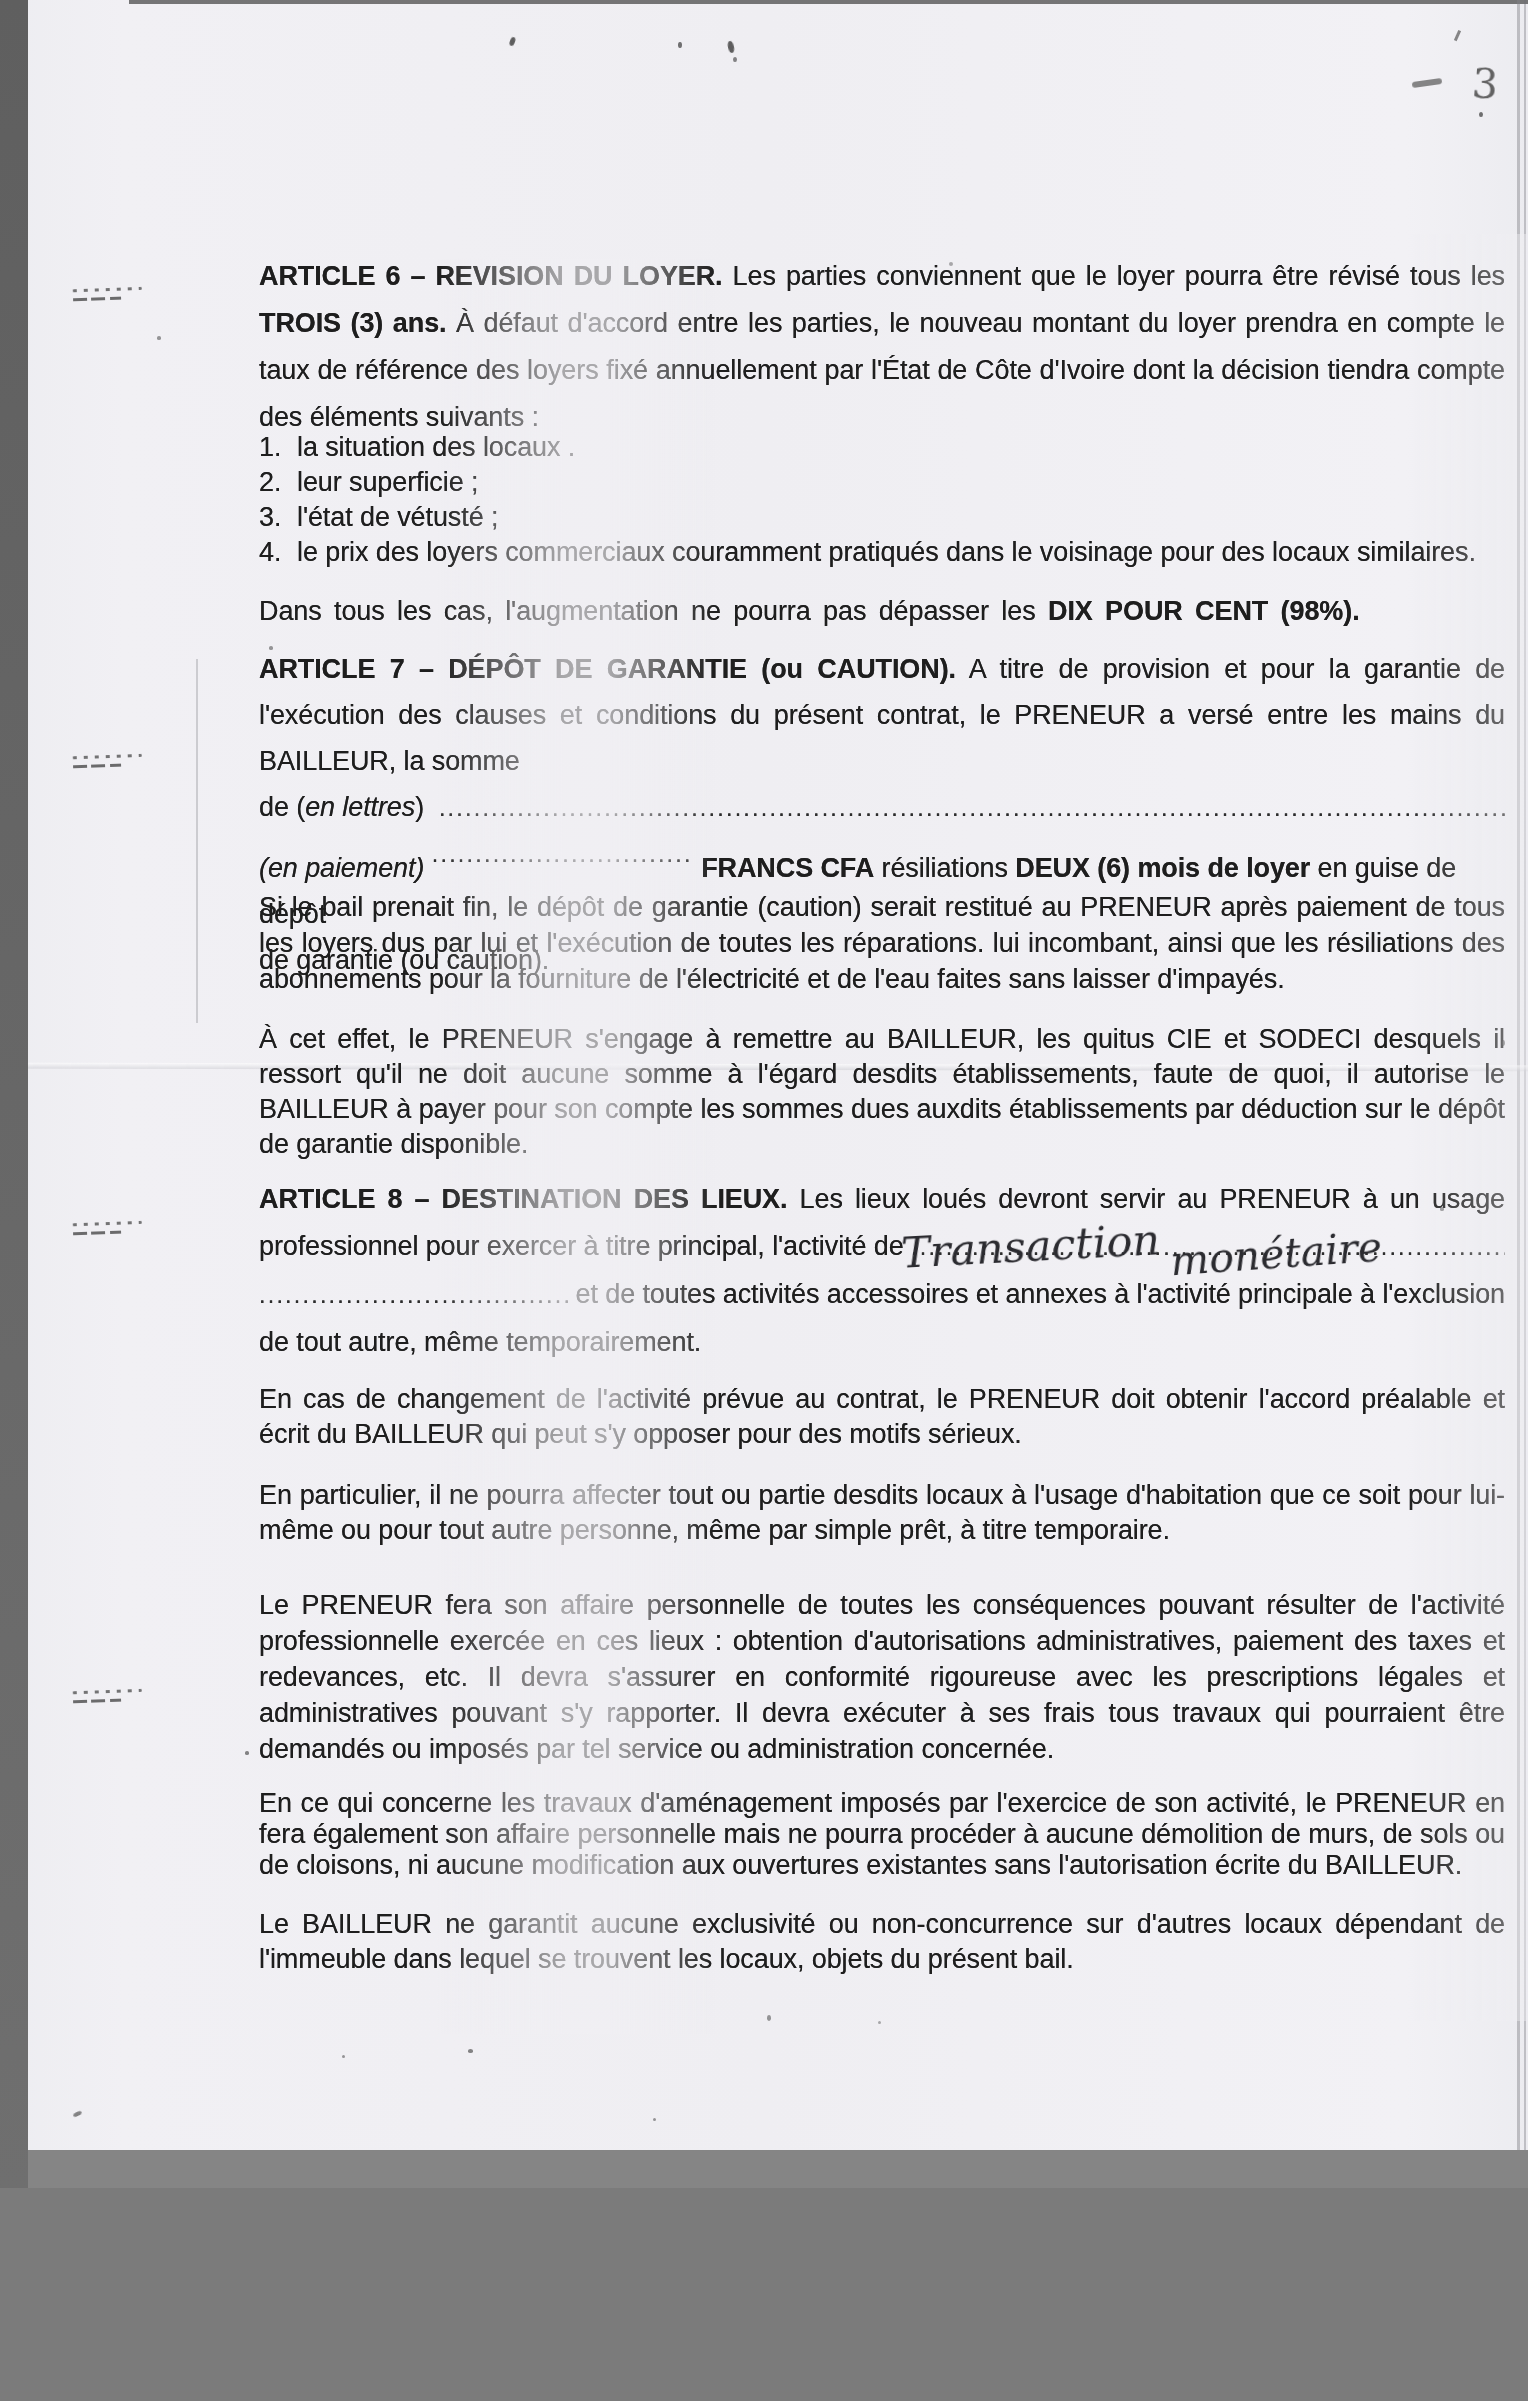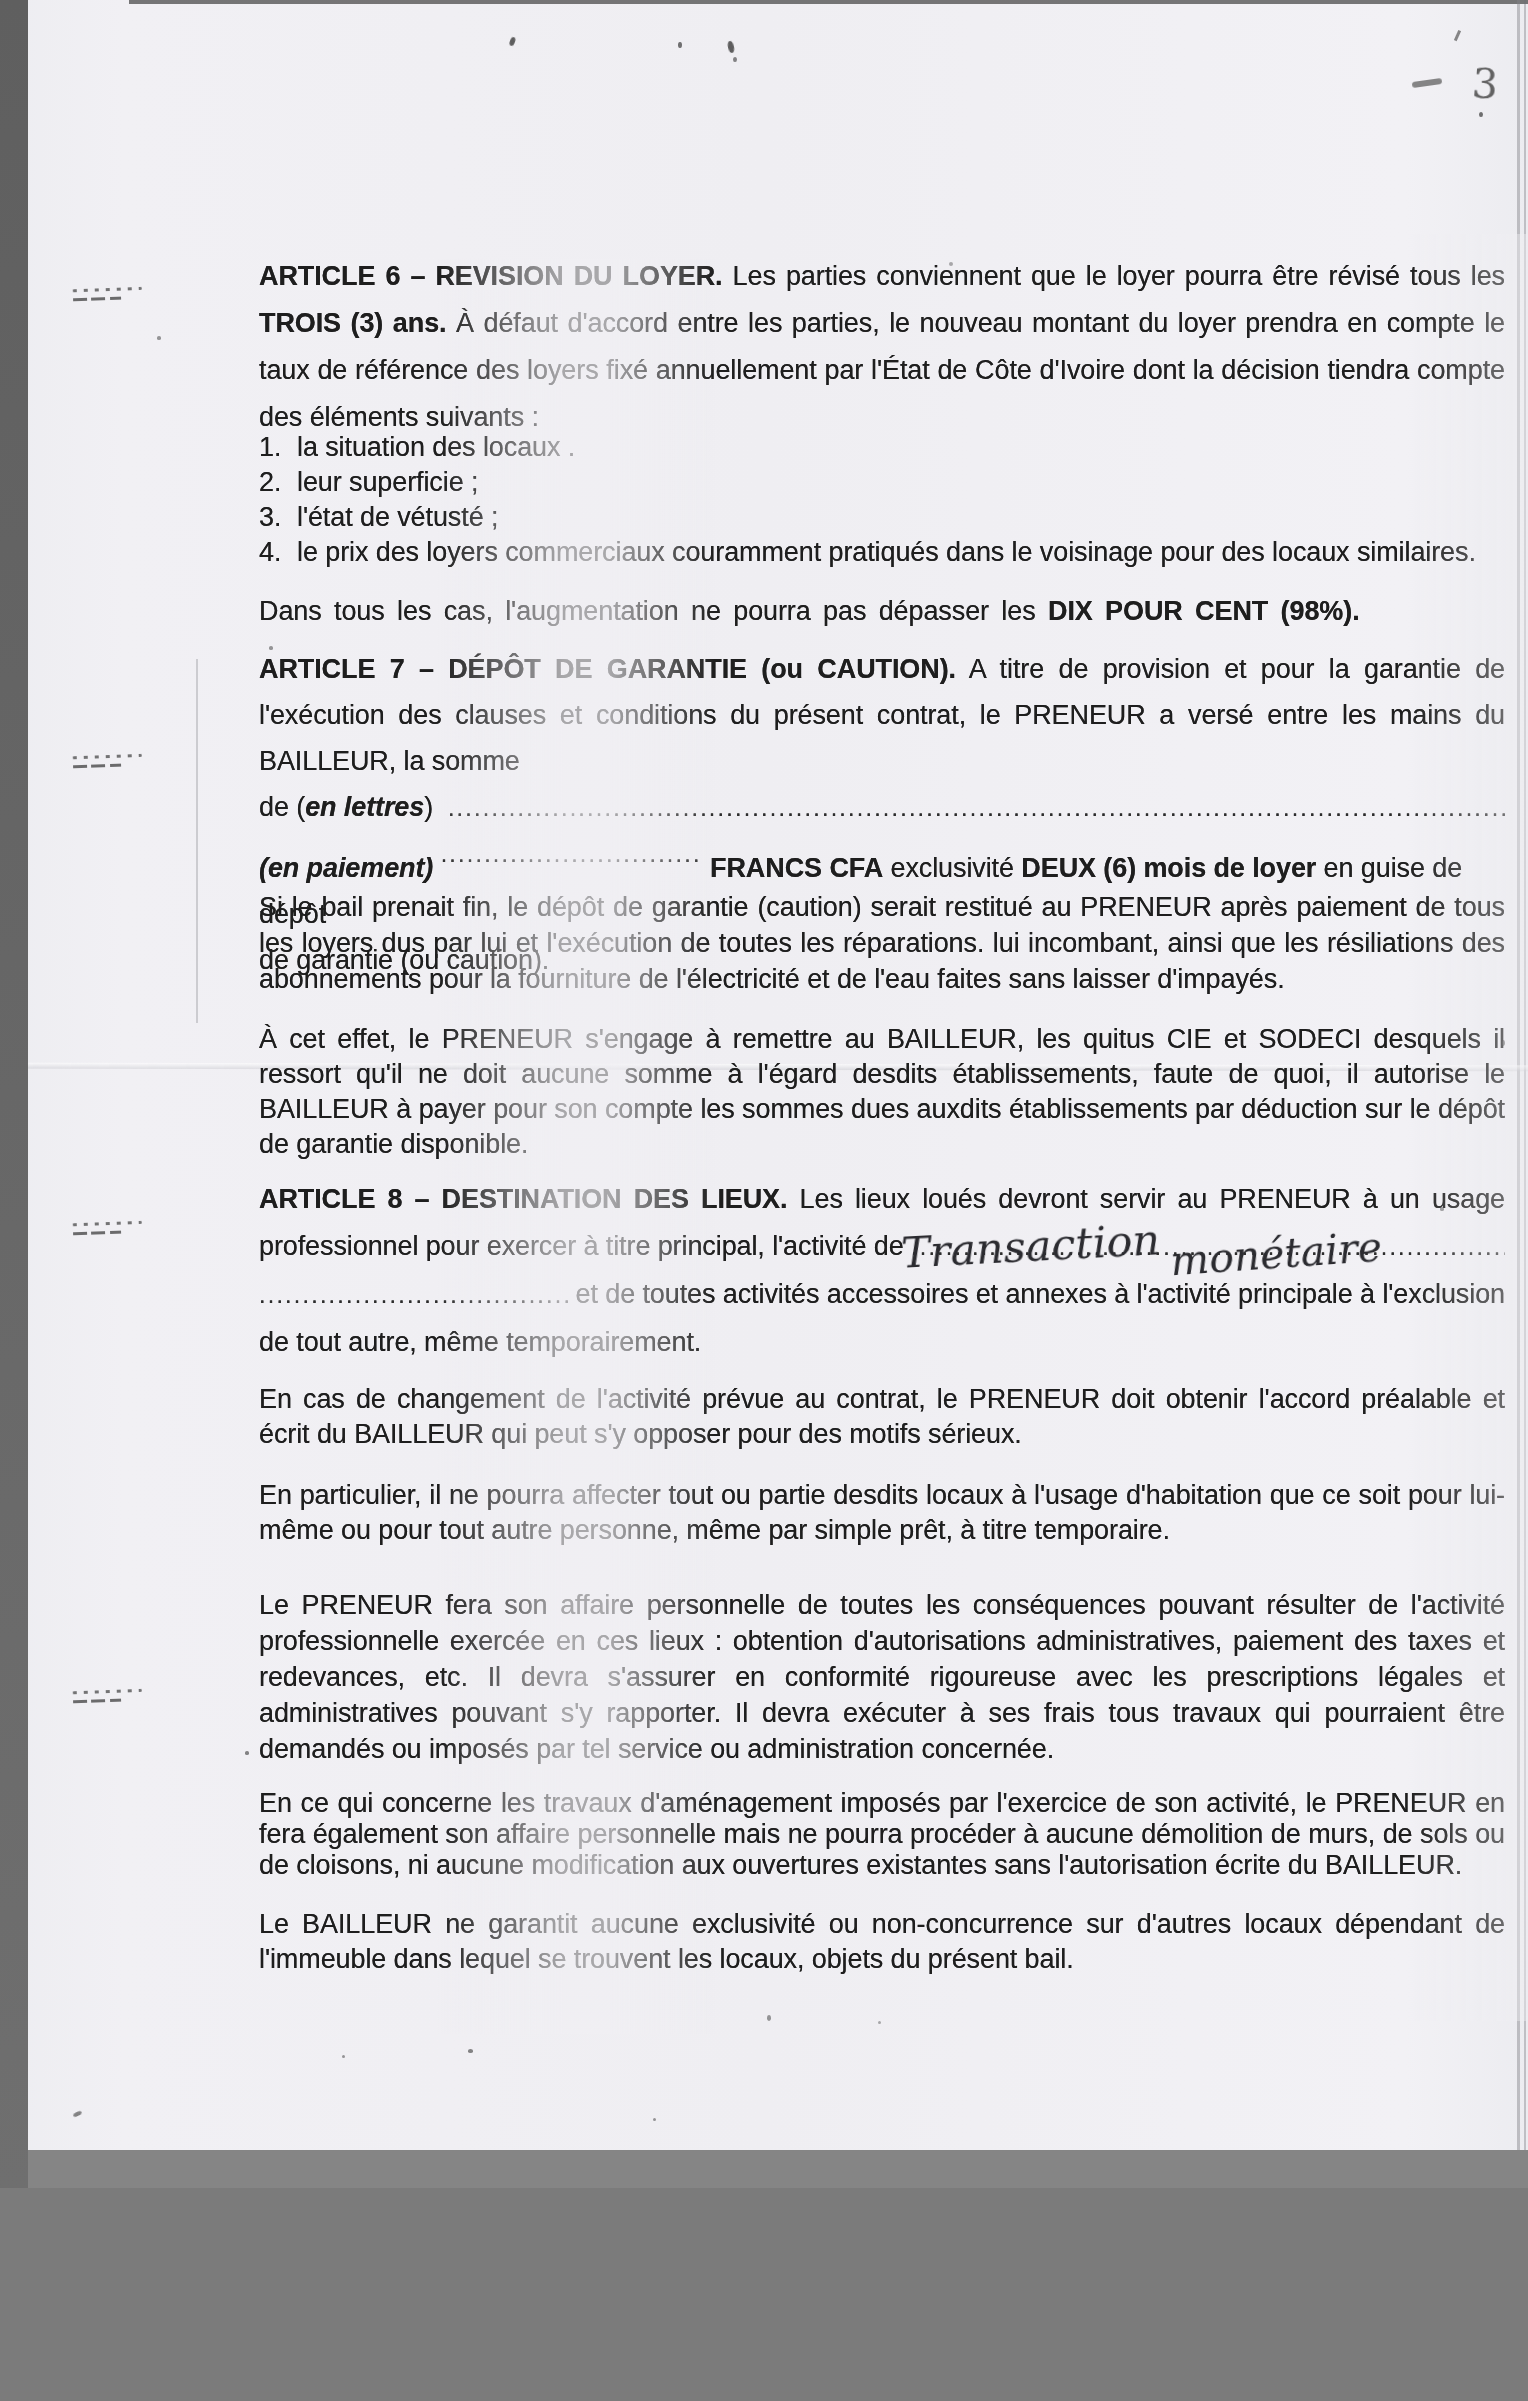--- a/index.html
+++ b/index.html
@@ -24,21 +24,21 @@
   .crease-v{position:absolute;left:196px;top:659px;width:1.8px;height:364px;background:rgba(150,150,156,.4);filter:blur(0.6px);}
 
   #text{
     position:absolute;left:259px;top:0;width:1246px;z-index:2;
     color:#1e1e1e;font-size:27px;letter-spacing:-0.1px;
     text-shadow:0 0 0.6px rgba(25,25,25,.8);
     filter:blur(0.2px);
   }
   .para{position:absolute;left:0;width:100%;text-align:justify;}
   .b{font-weight:bold;}
-  .bi{font-weight:bold;font-style:italic;}
+  .bi{font-weight:normal;font-style:italic;}
   .d{font-size:23.4px;letter-spacing:2.2px;color:#2c2c2c;}
   .fill{display:flex;align-items:baseline;white-space:pre;overflow:hidden;}
   .grow{flex:1 1 0;min-width:0;overflow:hidden;}
   .fixA{display:inline-block;width:262px;overflow:hidden;white-space:nowrap;vertical-align:baseline;}
   .fixB{display:inline-block;width:401px;overflow:hidden;white-space:nowrap;vertical-align:baseline;}
   .lastjust{text-align-last:justify;}
   .leftal{text-align:left;}
   .num{display:inline-block;width:38px;}
   .li{text-align:left;}
   #blk-art6{top:253px;line-height:47px;}
@@ -130,21 +130,21 @@
       <div class="li"><span class="num">2.</span><span>leur superficie ;</span></div>
       <div class="li"><span class="num">3.</span><span>l'état de vétusté ;</span></div>
       <div class="li"><span class="num">4.</span><span>le  prix des loyers commerciaux couramment pratiqués dans le voisinage pour des locaux similaires.</span></div>
     </div>
 
     <div class="para" id="blk-dans"><span>Dans tous les cas, l'augmentation ne pourra pas dépasser les </span><span class="b">DIX POUR CENT (98%).</span></div>
 
     <div class="para" id="blk-art7">
       <div><span class="b">ARTICLE 7 – DÉPÔT DE GARANTIE (ou CAUTION).</span><span> A titre de provision et pour la garantie de l'exécution des clauses et conditions du présent contrat, le PRENEUR a versé entre les mains du BAILLEUR, la somme</span></div>
       <div class="fill"><span>de (</span><span class="bi">en lettres</span><span>)  </span><span class="d grow">........................................................................................................................................................................</span></div>
-      <div class="leftal"><span class="bi">(</span><span class="bi">en paiement</span><span class="bi">)</span><span>  </span><span class="d fixA">........................................................................................</span><span> </span><span class="b">FRANCS CFA</span><span> exclusivité </span><span class="b">DEUX (6) mois  de loyer</span><span> en guise de dépôt</span></div>
+      <div class="leftal"><span class="bi">(</span><span class="bi">en paiement</span><span class="bi">)</span><span>  </span><span class="d fixA">........................................................................................</span><span> </span><span class="b">FRANCS CFA</span><span> résiliations </span><span class="b">DEUX (6) mois  de loyer</span><span> en guise de dépôt</span></div>
       <div class="leftal"><span>de garantie (ou caution).</span></div>
     </div>
 
     <div class="para" id="blk-silebail"><span>Si le bail prenait fin, le dépôt de garantie (caution) serait restitué au PRENEUR après paiement de tous les loyers dus par lui et l'exécution de toutes les réparations. lui incombant, ainsi que les résiliations des abonnements pour la fourniture de l'électricité et de l'eau faites sans laisser d'impayés.</span></div>
 
     <div class="para" id="blk-aceteffet"><span>À cet effet, le PRENEUR s'engage à remettre au BAILLEUR, les quitus CIE et SODECI desquels il ressort qu'il ne doit aucune somme à l'égard desdits établissements, faute de quoi, il autorise le BAILLEUR à payer pour son compte les sommes dues auxdits établissements par déduction sur le dépôt de garantie disponible.</span></div>
 
     <div class="para" id="blk-art8">
       <div class="lastjust"><span class="b">ARTICLE 8 – DESTINATION DES LIEUX.</span><span> Les lieux loués devront servir au PRENEUR à un usage</span></div>
       <div class="fill"><span>professionnel pour exercer à titre principal, l'activité de </span><span class="d grow">........................................................................................................................................</span></div>

